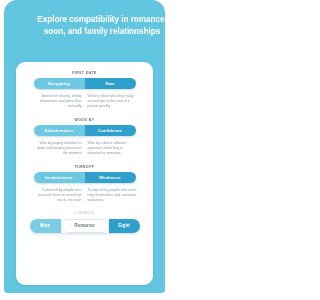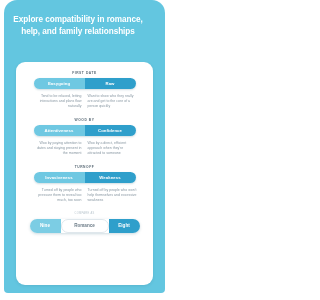--- a/index.html
+++ b/index.html
@@ -30,21 +30,21 @@
     top: 0px;
     width: 161px;
     height: 293px;
     background: #63c6e0;
     border-radius: 13px 13px 4px 4px;
   }
 
   
   .header {
     position: absolute;
-    left: 4px;
+    left: 28px;
     top: 14px;
     width: 148px;
     text-align: center;
     color: #ffffff;
     font-size: 8.2px;
     font-weight: bold;
     line-height: 11.6px;
     letter-spacing: -0.05px;
   }
   .header-line { display: block; }
@@ -172,21 +172,21 @@
 </style>
 </head>
 <body>
 
 <div id="screen">
 
   <div class="phone-bg"></div>
 
   <div class="header">
     <span class="header-line">Explore compatibility in romance,</span>
-    <span class="header-line">help, and family relationships</span>
+    <span class="header-line">soon, and family relationships</span>
   </div>
 
   <div class="card">
     <div class="card-inner">
 
       <div class="section">
         <div class="section-label">FIRST DATE</div>
         <div class="pill-row">
           <div class="pill-group">
             <div class="pill left">Easygoing</div>

